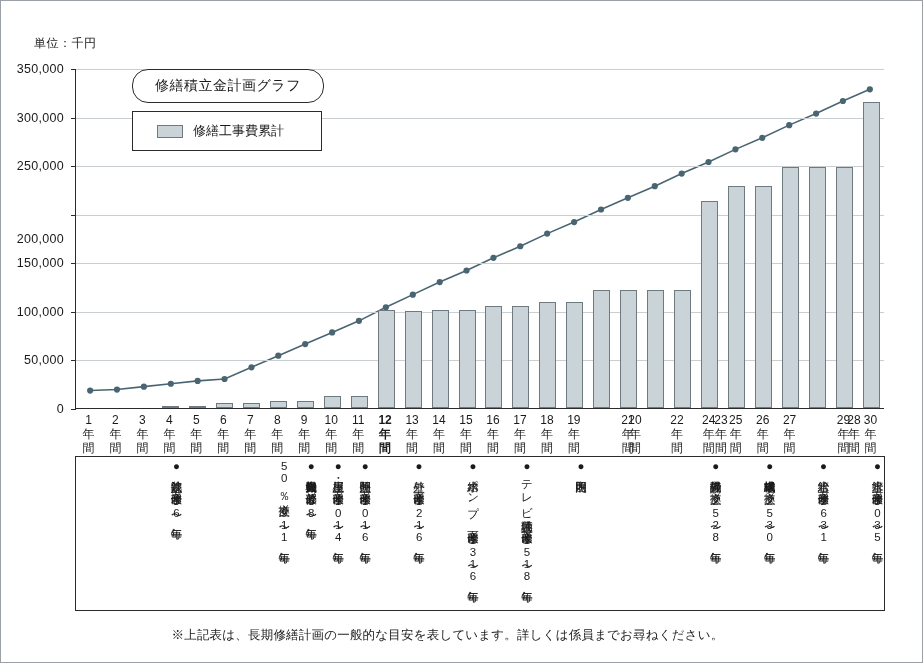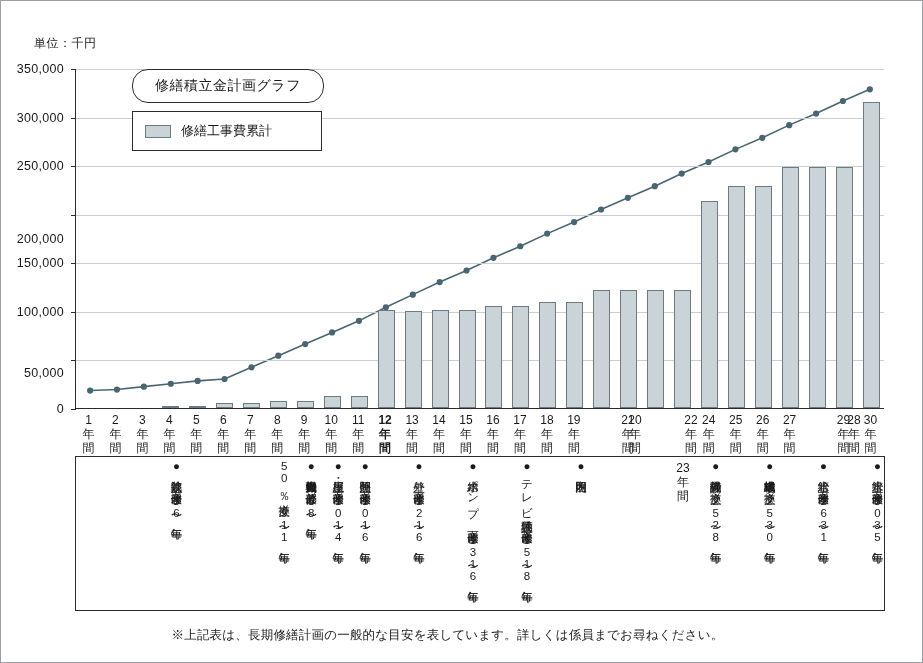--- a/index.html
+++ b/index.html
@@ -98,21 +98,21 @@
   }
 
   
   #legend {
     position: absolute;
     left: 131px;
     top: 110px;
     width: 190px;
     border: 1px solid #2b2b2b;
     background: #fff;
-    padding: 8px 12px;
+    padding: 8px 24px;
     box-sizing: border-box;
     text-align: center;
   }
   .legend-row {
     display: flex;
     align-items: center;
     height: 22px;
     font-size: 13px;
   }
   .legend-swatch {
@@ -340,21 +340,21 @@
       <div class="annot" style="left: 485.883px;">●屋内照明</div>
       <div class="annot" style="left: 620.717px;">●昇降機設備　交換／25〜28年毎</div>
       <div class="annot" style="left: 674.65px;">●機械式駐車場　交換／25〜30年毎</div>
       <div class="annot" style="left: 728.583px;">●給水管　全面改修／26〜31年毎</div>
       <div class="annot" style="left: 782.517px;">●排水管　全面改修／30〜35年毎</div>
     </div>
 
   <div id="footnote">※上記表は、長期修繕計画の一般的な目安を表しています。詳しくは係員までお尋ねください。</div>
 
 <div class="ytick-label" style="top: 408px; right: 858px; position: absolute;">0</div>
-    <div class="ytick-label" style="top: 359.429px; right: 858px; position: absolute; margin-top: 13px;">50,000</div>
+    <div class="ytick-label" style="top: 359.429px; right: 858px; position: absolute;">50,000</div>
     <div class="ytick-label" style="top: 310.857px; right: 858px; position: absolute;">100,000</div>
     <div class="ytick-label" style="top: 262.286px; right: 858px; position: absolute;">150,000</div>
     <div class="ytick-label" style="top: 213.714px; right: 858px; position: absolute; margin-top: 24px;">200,000</div>
     <div class="ytick-label" style="top: 165.143px; right: 858px; position: absolute;">250,000</div>
     <div class="ytick-label" style="top: 116.571px; right: 858px; position: absolute;">300,000</div>
     <div class="ytick-label" style="top: 68px; right: 858px; position: absolute;">350,000</div>
     <div class="xcol" style="left: 74.4833px;">
       <span>1</span>
       <span>年</span>
       <span>間</span>
@@ -452,26 +452,26 @@
     <div class="xcol" style="left: 621px;">
       <span>20</span>
       <span>年</span>
       <span>間</span>
     </div>
     <div class="xcol" style="left: 613.817px;">
       <span>21</span>
       <span>年</span>
       <span>間</span>
     </div>
-    <div class="xcol" style="left: 677px;">
+    <div class="xcol" style="left: 663px;">
       <span>22</span>
       <span>年</span>
       <span>間</span>
     </div>
-    <div class="xcol" style="left: 669px; margin-top: 48px;">
+    <div class="xcol" style="left: 707px;">
       <span>23</span>
       <span>年</span>
       <span>間</span>
     </div>
     <div class="xcol" style="left: 694.717px;">
       <span>24</span>
       <span>年</span>
       <span>間</span>
     </div>
     <div class="xcol" style="left: 721.683px;">

